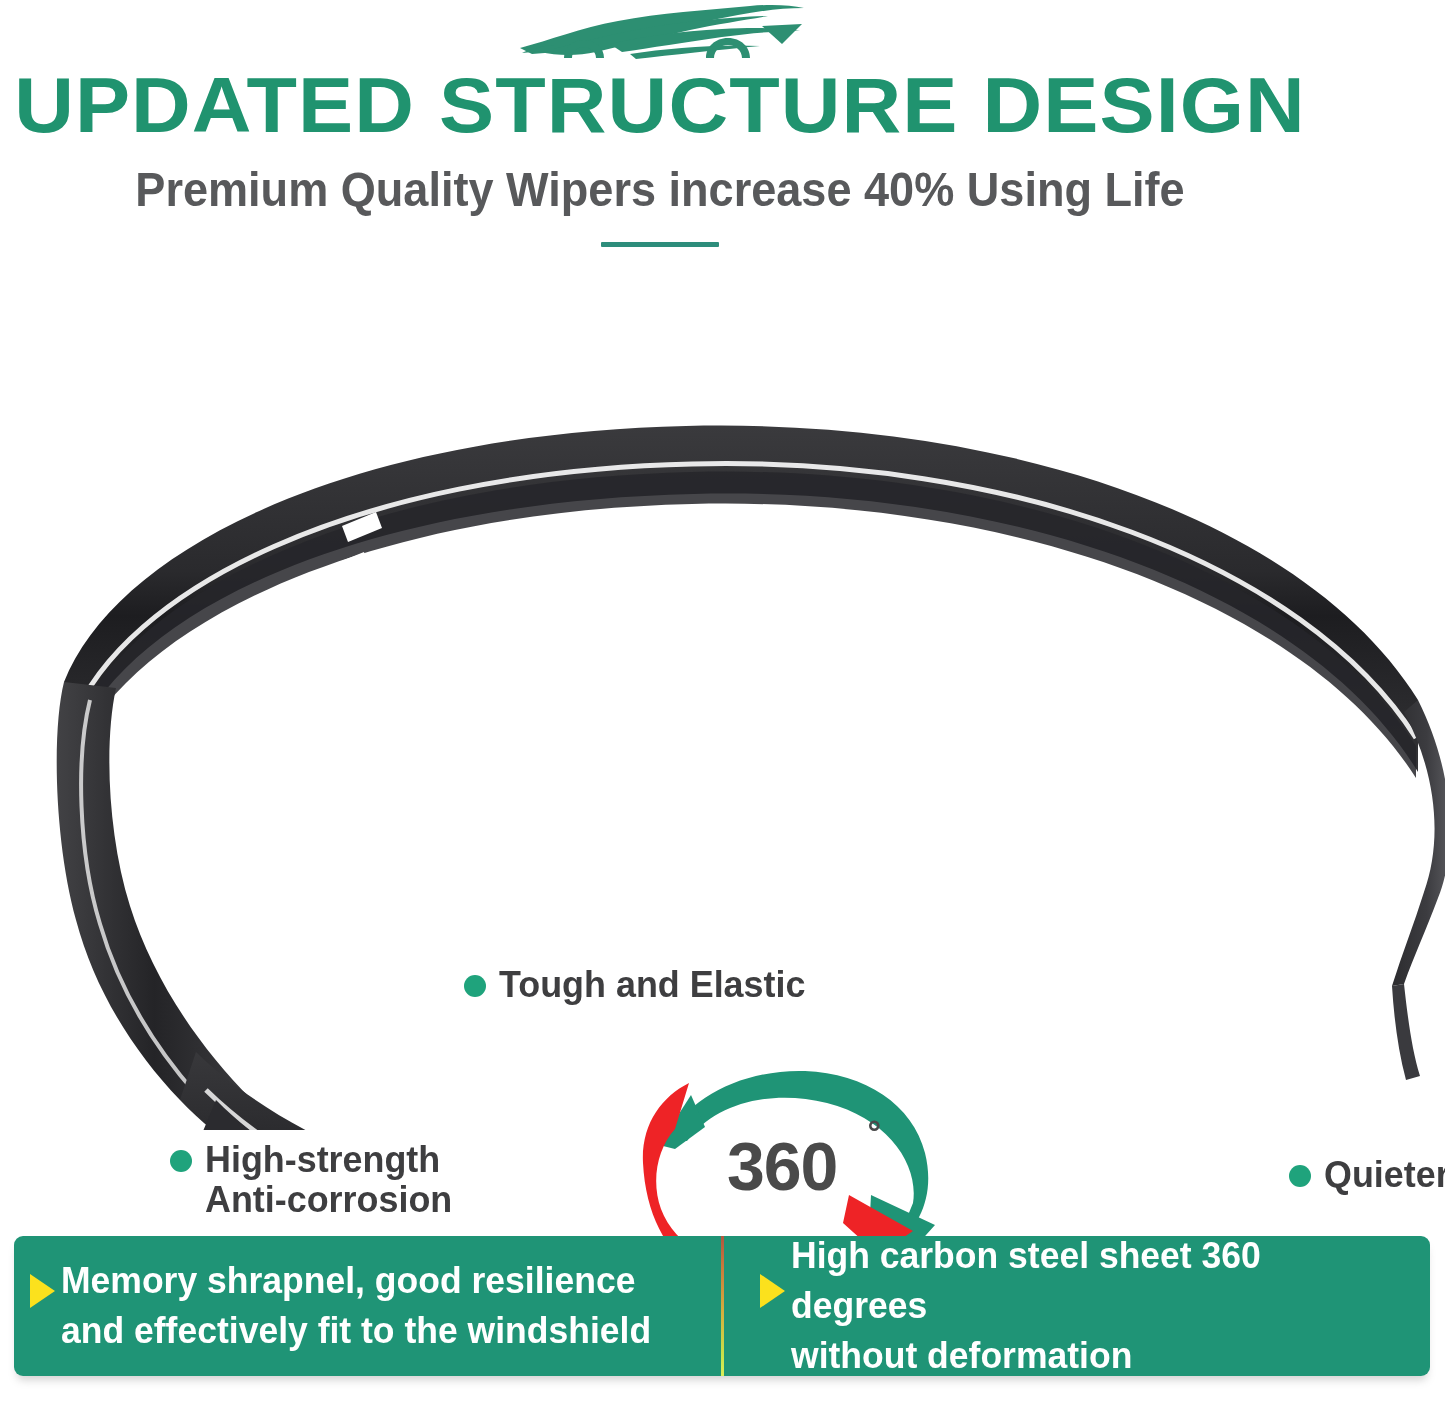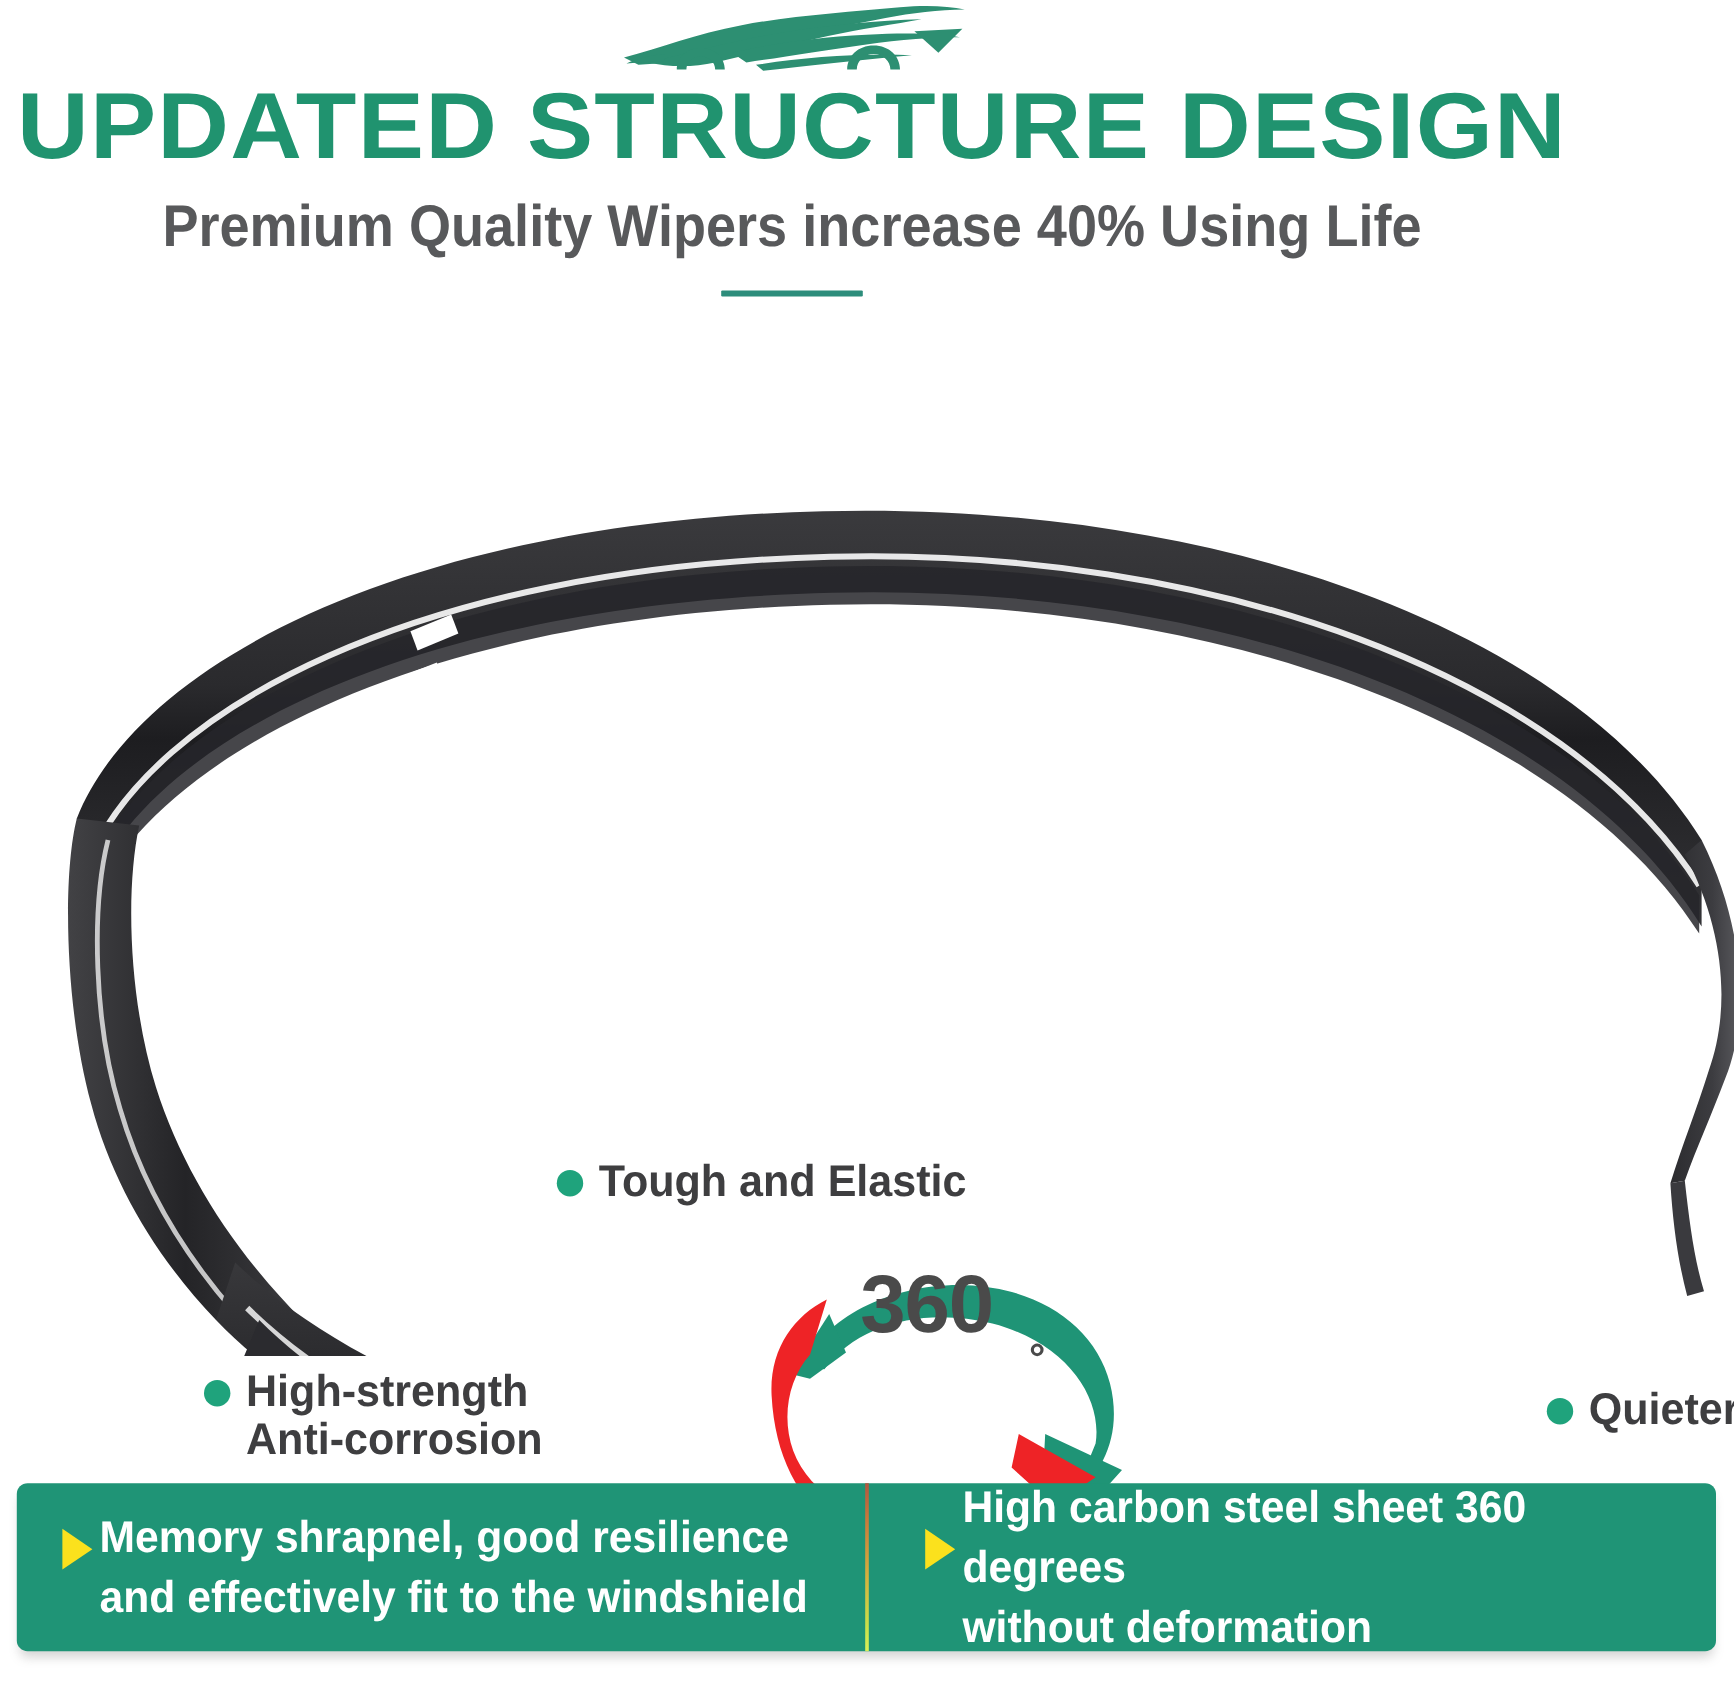--- a/index.html
+++ b/index.html
@@ -116,25 +116,26 @@
   #badge-360 {
     position: absolute;
     left: 567px;
     top: 653px;
     width: 350px;
     height: 225px;
   }
   #badge-360 svg { width: 350px; height: 225px; display: block; }
   #badge-label {
     position: absolute;
-    left: 6px;
+    left: 16px;
     top: 0;
     width: 350px;
     height: 225px;
     display: flex;
+    align-items: center;
     justify-content: center;
     pointer-events: none;
     gap: 28px;
   }
   #badge-label .num {
     font-family: "Liberation Sans", sans-serif;
     font-weight: bold;
     font-size: 68px;
     line-height: 68px;
     color: #4a4a4a;
@@ -160,21 +161,21 @@
     height: 140px;
     background: #1f9476;
     border-radius: 9px;
     box-shadow: 0 7px 9px -3px rgba(120,120,120,0.33);
     display: flex;
   }
   .banner-col {
     flex: 1 1 0;
     display: flex;
     align-items: center;
-    padding-left: 38px;
+    padding-left: 16px;
     box-sizing: border-box;
     position: relative;
   }
   .banner-col.right { padding-left: 60px; }
   #banner-divider {
     position: absolute;
     left: 50%;
     top: 0;
     width: 3px;
     height: 140px;

